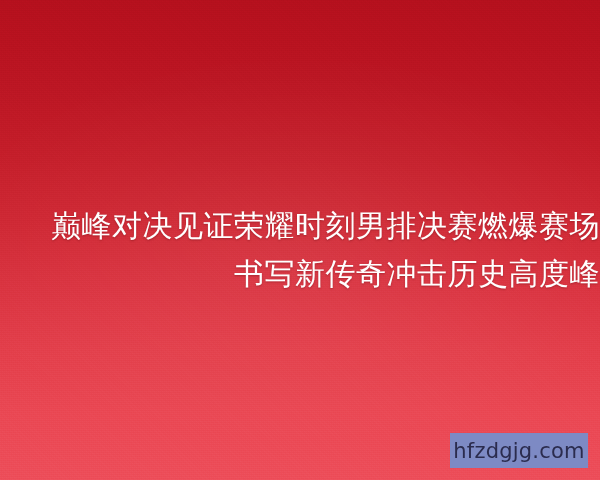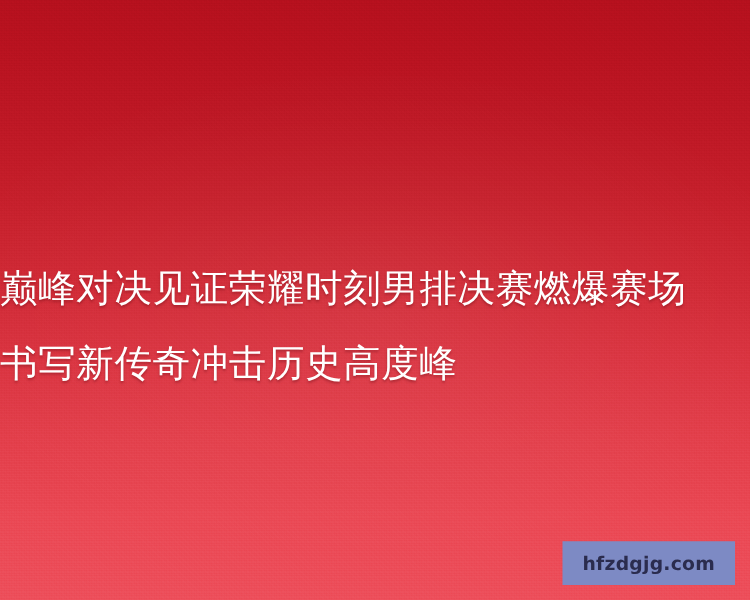--- a/index.html
+++ b/index.html
@@ -50,48 +50,47 @@
                 rgba(255,255,255,0.055) 0%,
                 rgba(255,255,255,0.018) 45%,
                 rgba(255,255,255,0) 75%);
   }
 
   #headline {
     position: absolute;
     left: 0;
     right: 0;
     top: 202px;
-    text-align: left;
+    text-align: right;
     color: #ffffff;
     font-size: 30px;
-    line-height: 60px;
+    line-height: 48px;
     font-weight: 400;
     letter-spacing: 0.5px;
     white-space: pre-line;
     text-shadow: 0 1px 2px rgba(90, 6, 14, 0.35);
   }
 
   #watermark {
     position: absolute;
     left: 450px;
     top: 433px;
     width: 138px;
     height: 35px;
     background: #7d8ac4;
     display: flex;
     align-items: center;
     justify-content: center;
   }
 
   #watermark-text {
     color: #2b2c4e;
-    font-size: 15px;
+    font-size: 21px;
     letter-spacing: 0.2px;
     font-family: "DejaVu Sans", "Liberation Sans", sans-serif;
-    font-weight: bold;
   }
 </style>
 </head>
 <body>
 
 <div id="banner">
 
   <div id="light-bloom"></div>
   <div id="noise-overlay"></div>
 

